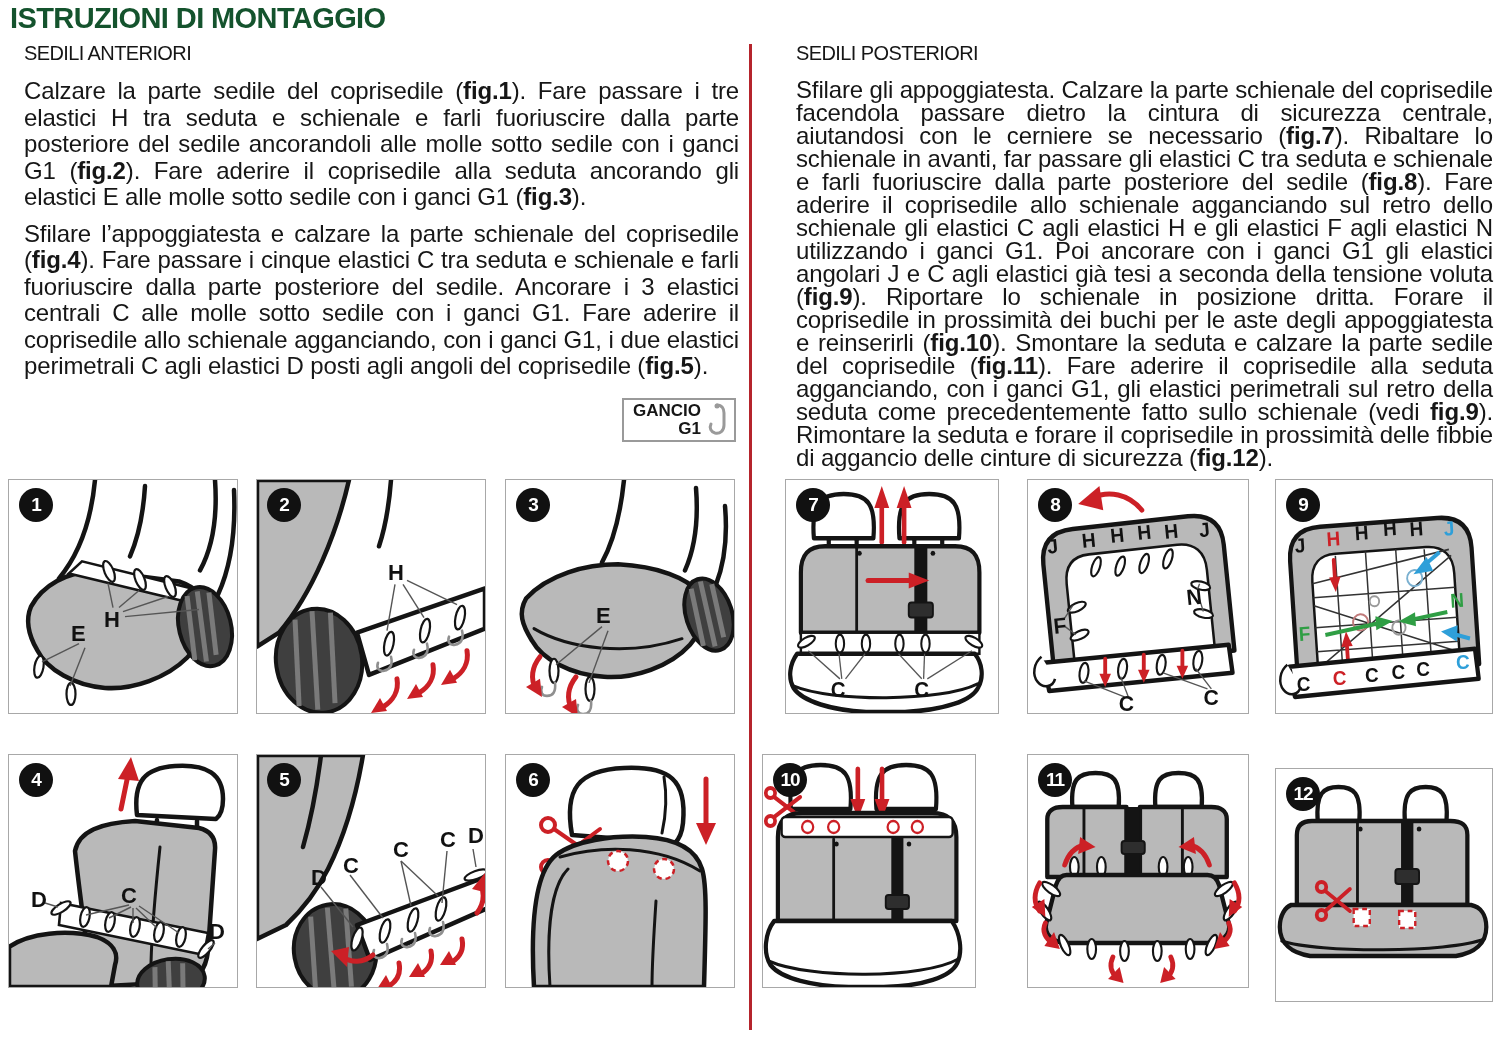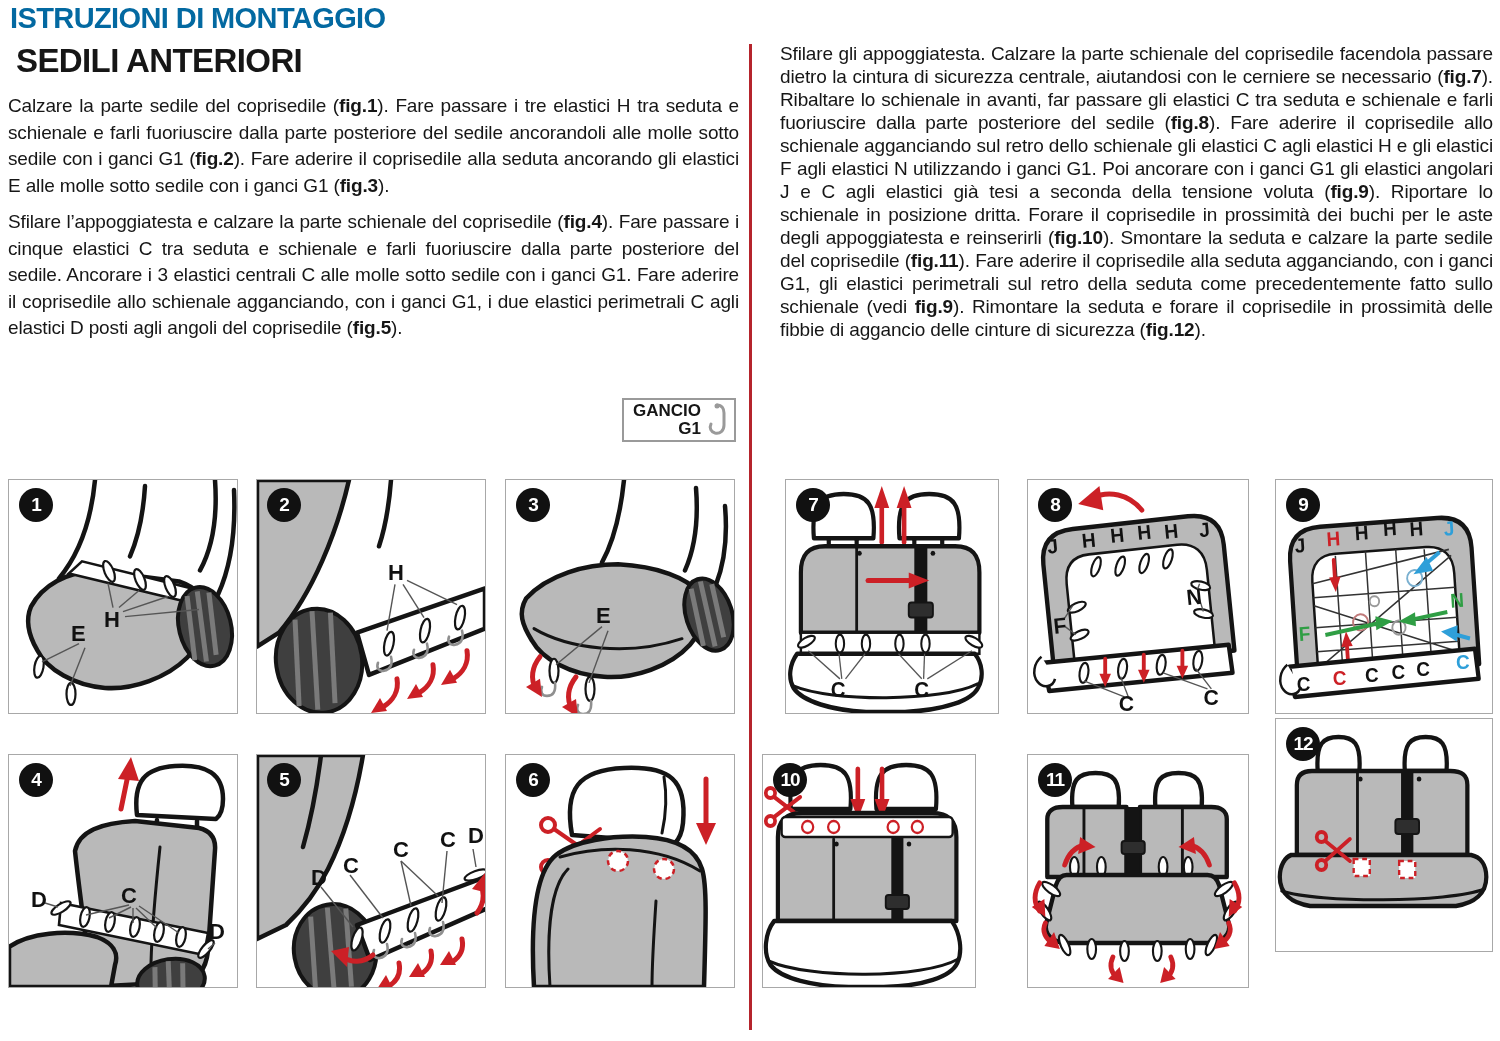--- a/index.html
+++ b/index.html
@@ -1,21 +1,21 @@
 <!DOCTYPE html>
 <html><head>
 <meta charset="utf-8">
 <style>
   html,body{margin:0;padding:0;background:#fff;}
   .page{position:relative;width:1500px;height:1041px;background:#fff;overflow:hidden;
         font-family:"Liberation Sans",sans-serif;color:#161616;}
-  .title{position:absolute;left:10px;top:2px;font-size:29px;font-weight:bold;color:#0369a1;letter-spacing:-0.6px;}
+  .title{position:absolute;left:10px;top:2px;font-size:29px;font-weight:bold;color:#14532d;letter-spacing:-0.6px;}
   .col{position:absolute;top:42px;}
-  .col h2{margin:0 0 13px 8px;font-size:33px;font-weight:bold;letter-spacing:-0.6px;color:#161616;}
-  .col p{margin:0 0 10px 0;font-size:19px;line-height:26.5px;text-align:justify;letter-spacing:-0.15px;}
+  .col h2{margin:0 0 13px 16px;font-size:20px;font-weight:normal;letter-spacing:-0.6px;color:#161616;}
+  .col p{margin:0 0 10px 16px;font-size:24px;line-height:26.5px;text-align:justify;letter-spacing:-0.15px;}
   .col p b{font-weight:bold;}
   .col-left{left:8px;width:731px;}
   .col-right{left:780px;width:713px;}
   .col-right p{line-height:23px;}
   .divider{position:absolute;left:749px;top:44px;width:3px;height:986px;background:#b5242c;}
   .gancio{position:absolute;left:622px;top:398px;width:114px;height:44px;border:2px solid #9a9a9a;
           background:#fff;display:flex;align-items:center;justify-content:flex-end;padding:2px 6px 2px 4px;box-sizing:border-box;}
   .gancio .txt{font-weight:bold;font-size:17px;line-height:18px;text-align:right;margin-right:5px;}
   .figbox{position:absolute;border:1px solid #a8a8a8;background:#fff;}
   .badge{position:absolute;left:10px;top:8px;width:34px;height:34px;border-radius:50%;background:#111;color:#fff;
@@ -54,20 +54,21 @@
   <div class="title">ISTRUZIONI DI MONTAGGIO</div>
   <div class="divider"></div>
 
   <div class="col col-left">
     <h2>SEDILI ANTERIORI</h2>
     <p><span>Calzare la parte sedile del coprisedile (</span><b>fig.1</b><span>). Fare passare i tre elastici H tra seduta e schienale e farli fuoriuscire dalla parte posteriore del sedile ancorandoli alle molle sotto sedile con i ganci G1 (</span><b>fig.2</b><span>). Fare aderire il coprisedile alla seduta ancorando gli elastici E alle molle sotto sedile con i ganci G1 (</span><b>fig.3</b><span>).</span></p>
     <p><span>Sfilare l’appoggiatesta e calzare la parte schienale del coprisedile (</span><b>fig.4</b><span>). Fare passare i cinque elastici C tra seduta e schienale e farli fuoriuscire dalla parte posteriore del sedile. Ancorare i 3 elastici centrali C alle molle sotto sedile con i ganci G1. Fare aderire il coprisedile allo schienale agganciando, con i ganci G1, i due elastici perimetrali C agli elastici D posti agli angoli del coprisedile (</span><b>fig.5</b><span>).</span></p>
   </div>
 
   <div class="col col-right">
+    <h2>SEDILI POSTERIORI</h2>
     <p><span>Sfilare gli appoggiatesta. Calzare la parte schienale del coprisedile facendola passare dietro la cintura di sicurezza centrale, aiutandosi con le cerniere se necessario (</span><b>fig.7</b><span>). Ribaltare lo schienale in avanti, far passare gli elastici C tra seduta e schienale e farli fuoriuscire dalla parte posteriore del sedile (</span><b>fig.8</b><span>). Fare aderire il coprisedile allo schienale agganciando sul retro dello schienale gli elastici C agli elastici H e gli elastici F agli elastici N utilizzando i ganci G1. Poi ancorare con i ganci G1 gli elastici angolari J e C agli elastici già tesi a seconda della tensione voluta (</span><b>fig.9</b><span>). Riportare lo schienale in posizione dritta. Forare il coprisedile in prossimità dei buchi per le aste degli appoggiatesta e reinserirli (</span><b>fig.10</b><span>). Smontare la seduta e calzare la parte sedile del coprisedile (</span><b>fig.11</b><span>). Fare aderire il coprisedile alla seduta agganciando, con i ganci G1, gli elastici perimetrali sul retro della seduta come precedentemente fatto sullo schienale (vedi </span><b>fig.9</b><span>). Rimontare la seduta e forare il coprisedile in prossimità delle fibbie di aggancio delle cinture di sicurezza (</span><b>fig.12</b><span>).</span></p>
   </div>
 
   <div class="gancio">
     <div class="txt">
       <div>GANCIO</div>
       <div>G1</div>
     </div>
     <svg width="22" height="36" viewBox="0 0 22 36">
       <path d="M11,3 c5,0 7,4 7,8 l0,12 c0,6 -4,9 -9,8 c-4,-1 -6,-5 -4,-9" stroke="#9a9a9a" stroke-width="3" fill="none" stroke-linecap="round"></path>
@@ -494,21 +495,21 @@
       <path class="red" d="M208,168 C212,176 208,184 200,188"></path>
         <polygon class="redf" points="209,191 193,194 199,177"></polygon>
       <path class="red" d="M88,202 C84,210 86,218 92,222"></path>
         <polygon class="redf" points="83,224 99,228 95,212"></polygon>
       <path class="red" d="M148,202 C152,210 150,218 144,222"></path>
         <polygon class="redf" points="153,224 137,228 141,212"></polygon>
     </svg>
     <div class="badge">11</div>
   </div>
 
-  <div class="figbox" style="left:1275px;top:718px;width:216px;height:232px">
+  <div class="figbox" style="left:1275px;top:768px;width:216px;height:232px">
     <svg class="illus" viewBox="0 0 228 232" preserveAspectRatio="none">
       <path class="ow" d="M44,52 C42,24 50,18 66,18 C82,18 90,24 88,52 Z"></path>
       <path class="ow" d="M136,52 C134,24 142,18 158,18 C174,18 182,24 180,52 Z"></path>
       <path class="og" d="M22,136 L22,66 C22,56 28,52 38,52 L184,52 C196,52 202,56 202,66 L202,136 Z"></path>
       <line class="o3" x1="86" y1="54" x2="86" y2="136"></line>
       <circle cx="89" cy="60" r="2.5" fill="#141414"></circle>
       <rect x="132" y="52" width="13" height="92" fill="#141414"></rect>
       <circle cx="151" cy="60" r="2.5" fill="#141414"></circle>
       <rect x="126" y="100" width="25" height="15" rx="3" fill="#2e2e2e" stroke="#141414" stroke-width="2"></rect>
       <path class="og" d="M16,136 L206,136 C216,138 222,146 222,158 C222,174 210,184 190,187 L36,187 C16,184 4,174 4,158 C4,146 10,138 16,136 Z"></path>

